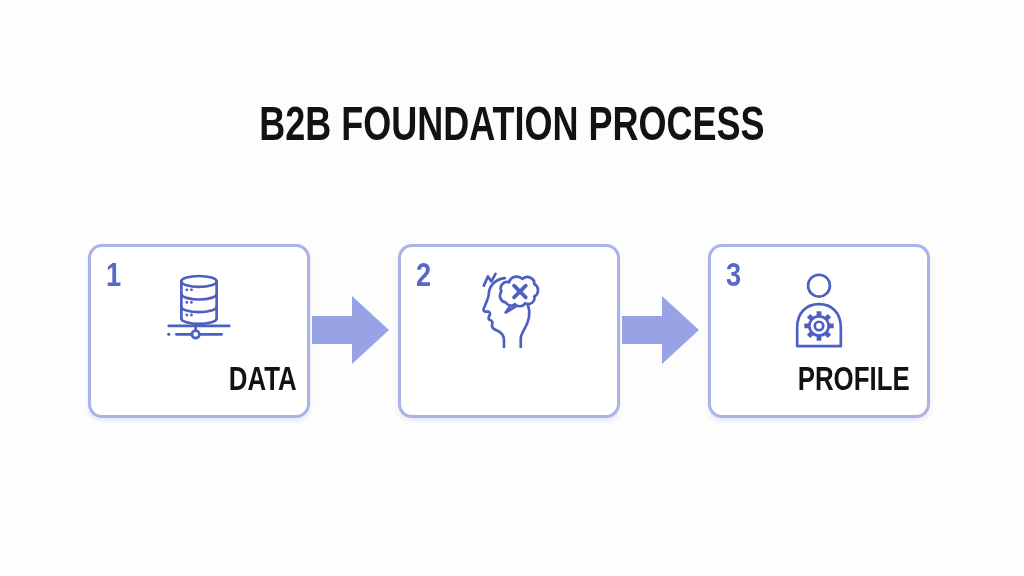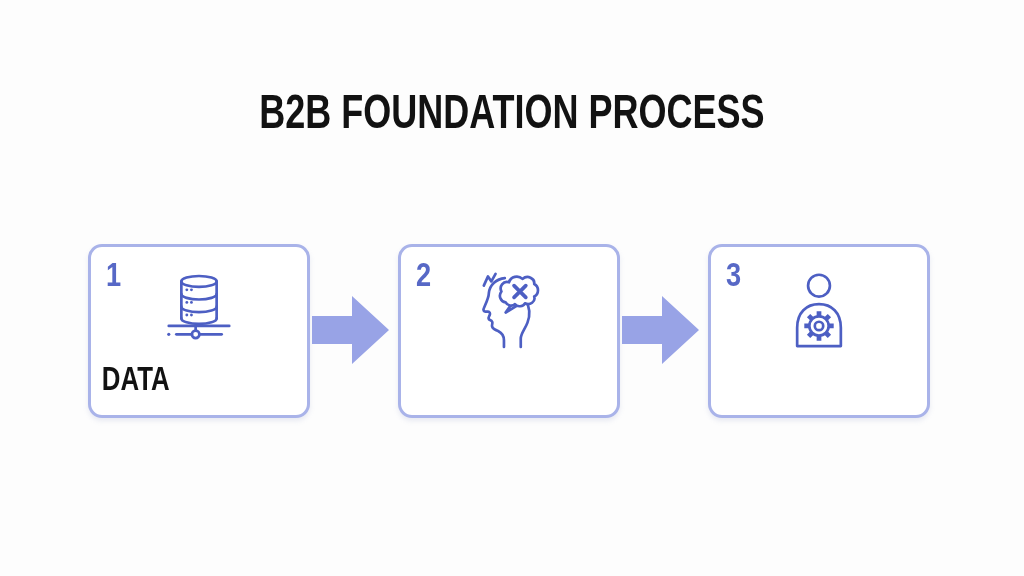--- a/index.html
+++ b/index.html
@@ -3,39 +3,39 @@
 <meta charset="utf-8">
 <style>
   :root{
     --background:#fdfdfd; --card-bg:#ffffff; --border:#a9b3e9; --arrow:#98a3e6;
     --number:#5768c6; --icon:#4d5fc3; --text:#121212;
   }
   *{margin:0;padding:0;box-sizing:border-box;}
   body{font-family:"Liberation Sans","DejaVu Sans",sans-serif;background:#fff;}
   .stage{position:relative;width:1024px;height:576px;background:var(--background);overflow:hidden;}
   .title{
-    position:absolute;top:88px;left:0;width:100%;text-align:center;
+    position:absolute;top:100px;left:0;width:100%;text-align:center;
     font-size:48px;font-weight:700;color:var(--text);line-height:1;
   }
   .condense{display:inline-block;transform:scaleX(.75);transform-origin:center;white-space:nowrap;}
   .card{
     position:absolute;top:244px;width:222px;height:174px;background:var(--card-bg);
     border:3px solid var(--border);border-radius:14px;
     box-shadow:0 3px 5px rgba(140,150,195,.18);
   }
   .card-1{left:88px;} .card-2{left:398px;} .card-3{left:708px;}
   .step-num{
     position:absolute;top:10px;left:15px;font-size:34px;font-weight:700;
     color:var(--number);line-height:1;
   }
   .step-num .condense{transform:scaleX(.8);transform-origin:left center;}
   .icon-wrap{position:absolute;top:21px;left:50%;transform:translateX(-50%);width:84px;height:84px;}
   .icon-wrap svg{width:100%;height:100%;display:block;}
   .step-label{
-    position:absolute;top:114px;left:0;width:100%;text-align:left;
+    position:absolute;top:114px;left:0;width:100%;text-align:right;
     font-size:34px;font-weight:700;color:var(--text);line-height:1;
   }
   .step-label .condense{transform:scaleX(.76);}
   .arrow{position:absolute;top:295px;width:78px;height:70px;}
   .arrow-1{left:312px;} .arrow-2{left:622px;}
   .ln{fill:none;stroke:var(--icon);stroke-width:3.2;stroke-linecap:round;stroke-linejoin:round;}
   .fl{fill:var(--icon);stroke:none;}
   .wh{fill:#fff;stroke:var(--icon);stroke-width:3.2;stroke-linecap:round;stroke-linejoin:round;}
   .xx{fill:none;stroke:var(--icon);stroke-width:4.4;stroke-linecap:round;}
   .tooth{fill:none;stroke:var(--icon);stroke-width:5.6;stroke-linecap:butt;}
@@ -110,15 +110,18 @@
     </div>
     <div class="icon-wrap">
       <svg viewBox="0 0 100 100" aria-hidden="true">
         <circle class="ln" cx="50" cy="21" r="13"></circle>
         <path class="ln" d="M24,93 L24,71 C24,53 35,43 50,43 C65,43 76,53 76,71 L76,93 Z"></path>
         <path class="tooth" d="M61,69 L67.5,69 M57.8,76.8 L62.4,81.4 M50,80 L50,86.5 M42.2,76.8 L37.6,81.4 M39,69 L32.5,69 M42.2,61.2 L37.6,56.6 M50,58 L50,51.5 M57.8,61.2 L62.4,56.6"></path>
         <circle class="wh" cx="50" cy="69" r="11.5"></circle>
         <circle class="ln" cx="50" cy="69" r="5"></circle>
       </svg>
     </div>
+    <div class="step-label">
+      <span class="condense">PROFILE</span>
+    </div>
   </div>
 
 </div>
 
 </body></html>

